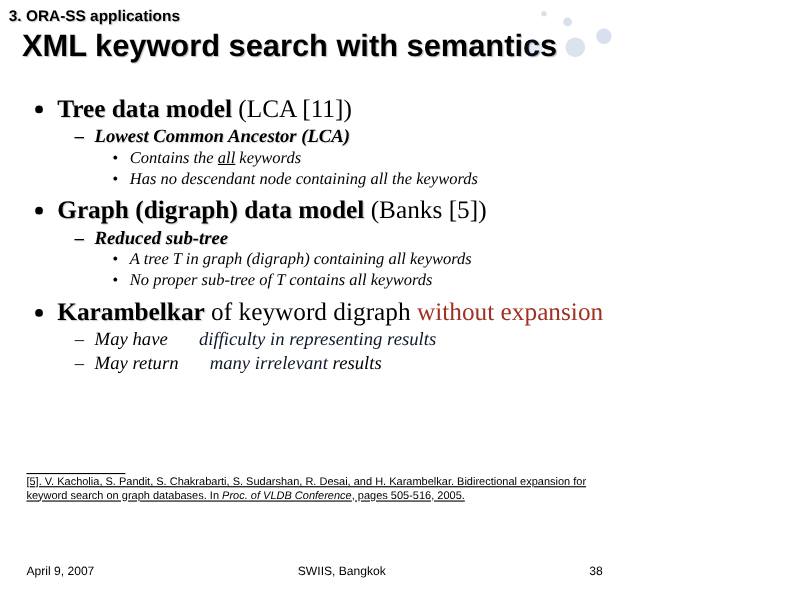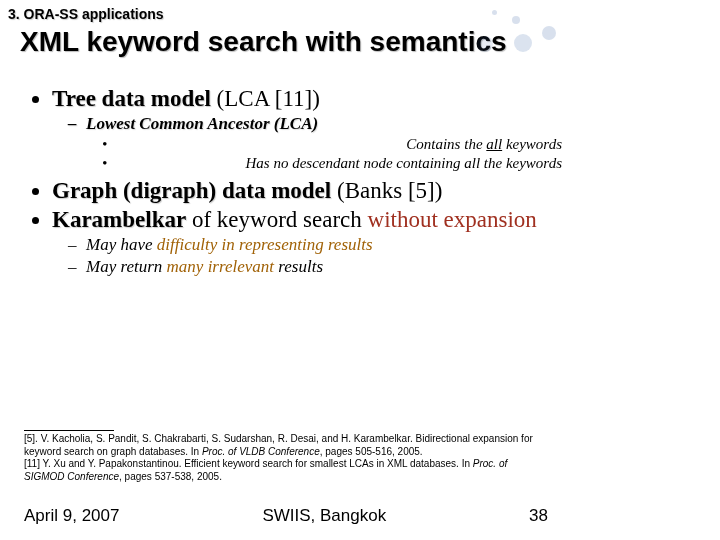--- a/index.html
+++ b/index.html
@@ -88,26 +88,25 @@
     margin-bottom: 1px;
     line-height: 1.2;
     text-shadow: 1px 1px 1px #ddd;
   }
   ul.lvl2 > li::before {
     content: "–";
     position: absolute;
     left: -18px;
   }
   ul.lvl2.sub-norm > li { font-weight: normal; text-shadow: none;}
-  ul.lvl2.sub-norm > li .highlight { color: #a16207; }
+  ul.lvl2.sub-norm > li .highlight { color: #0f172a; margin-left: 24px; }
   ul.lvl3 {
     margin: 0;
     padding-left: 32px;
     list-style: none;
-    text-align: right;
   }
   ul.lvl3 > li {
     font-size: 15px;
     font-weight: normal;
     position: relative;
     line-height: 1.25;
     text-shadow: none;
   }
   ul.lvl3 > li::before {
     content: "•";
@@ -116,35 +115,36 @@
   }
   .underline-word { text-decoration: underline; }
   .refs {
     position: absolute;
     left: 24px;
     right: 24px;
     top: 430px;
     font-family: Arial, Helvetica, sans-serif;
     font-size: 10px;
     line-height: 1.25;
+    text-decoration: underline;
   }
   .refs hr {
     width: 90px;
     margin: 0 0 2px 0;
     border: none;
     border-top: 1px solid #000;
   }
   .refs .ital { font-style: italic; }
   .footer {
     position: absolute;
     bottom: 14px;
     left: 24px;
     right: 24px;
     font-family: Arial, Helvetica, sans-serif;
-    font-size: 17px;
+    font-size: 11px;
     display: flex;
     justify-content: space-between;
   }
 </style>
 </head>
 <body>
 
 <div class="slide">
 
   <div class="section-label">3. ORA-SS applications</div>
@@ -170,44 +170,50 @@
                 <span>Contains the </span><span class="underline-word">all</span><span> keywords</span>
               </li>
               <li>Has no descendant node containing all the keywords</li>
             </ul>
           </li>
         </ul>
       </li>
 
       <li>
         <span class="lead">Graph (digraph) data model</span><span class="paren"> (Banks [5])</span>
+        <ul class="lvl2">
+          <li>
+            <span>Reduced sub-tree</span>
+            <ul class="lvl3">
+              <li>A tree T in graph (digraph) containing all keywords</li>
+              <li>No proper sub-tree of T contains all keywords</li>
+            </ul>
+          </li>
+        </ul>
       </li>
 
       <li>
-        <span class="lead">Karambelkar</span><span> of keyword search </span><span class="highlight">without expansion</span>
+        <span class="lead">Karambelkar</span><span> of keyword digraph </span><span class="highlight">without expansion</span>
         <ul class="lvl2 sub-norm">
           <li>
             <span>May have </span><span class="highlight">difficulty in representing results</span>
           </li>
           <li>
             <span>May return </span><span class="highlight">many irrelevant</span><span> results</span>
           </li>
         </ul>
       </li>
     </ul>
   </div>
 
   <div class="refs">
     <hr>
     <div>
       <span>[5].  V. Kacholia, S. Pandit, S. Chakrabarti, S. Sudarshan, R. Desai, and H. Karambelkar. Bidirectional expansion for keyword search on graph databases. In </span><span class="ital">Proc. of VLDB Conference</span><span>, pages 505-516, 2005.</span>
     </div>
-    <div>
-      <span>[11]  Y. Xu and Y. Papakonstantinou. Efficient keyword search for smallest LCAs in XML databases. In </span><span class="ital">Proc. of SIGMOD Conference</span><span>, pages 537-538, 2005.</span>
-    </div>
   </div>
 
   <div class="footer">
     <span>April 9, 2007</span>
     <span>SWIIS, Bangkok</span>
     <span>38</span>
   </div>
 </div>
 
 </body></html>

